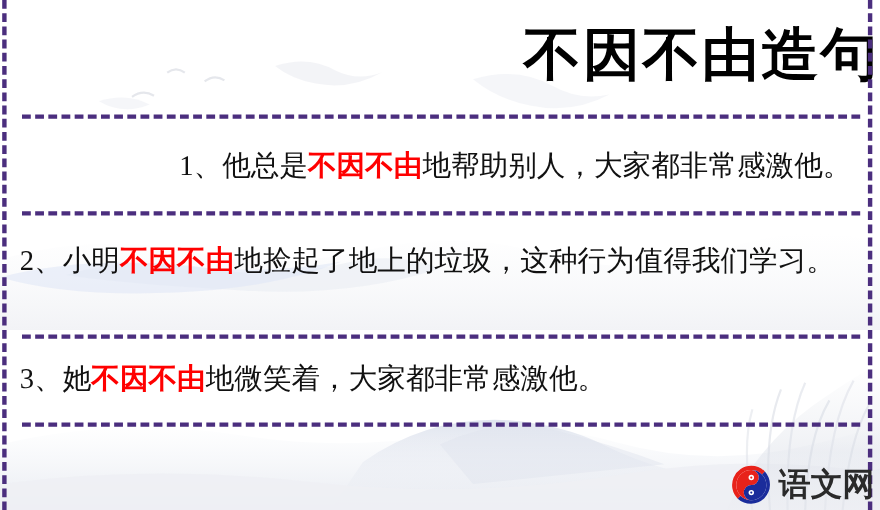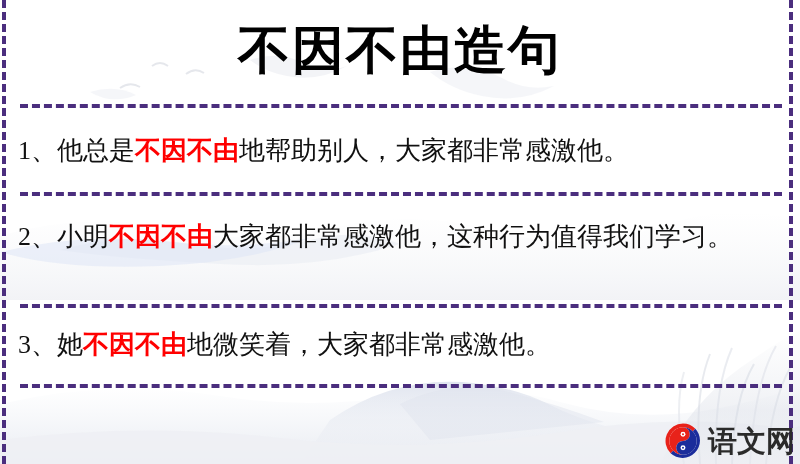--- a/index.html
+++ b/index.html
@@ -53,21 +53,21 @@
     width: 800px;
     height: 464px;
     z-index: 2;
   }
 
   .title {
     position: absolute;
     left: 0;
     top: 18px;
     width: 800px;
-    text-align: center;
+    text-align: right;
     font-size: 52px;
     line-height: 66px;
     font-weight: bold;
     color: #000000;
     letter-spacing: 2px;
     font-family: "Liberation Serif", "DejaVu Serif", serif;
   }
 
   .hr-dash {
     position: absolute;
@@ -84,21 +84,21 @@
   .sentence {
     position: absolute;
     left: 18px;
     width: 756px;
     font-size: 26px;
     line-height: 46px;
     color: #111111;
     letter-spacing: 0px;
     font-family: "Liberation Serif", "DejaVu Serif", serif;
   }
-  .s1 { top: 128px; }
+  .s1 { top: 128px; text-align: right; }
   .s2 { top: 214px; }
   .s3 { top: 322px; }
 
   .kw {
     color: #ff0000;
     font-weight: bold;
   }
 
   
   .logo {
@@ -198,21 +198,21 @@
     <div class="hr-dash hr-1"></div>
     <div class="hr-dash hr-2"></div>
     <div class="hr-dash hr-3"></div>
     <div class="hr-dash hr-4"></div>
 
     <div class="sentence s1">
       <span>1、</span><span>他总是</span><span class="kw">不因不由</span><span>地帮助别人，大家都非常感激他。</span>
     </div>
 
     <div class="sentence s2">
-      <span>2、</span><span>小明</span><span class="kw">不因不由</span><span>大家都非常感激他，这种行为值得我们学习。</span>
+      <span>2、</span><span>小明</span><span class="kw">不因不由</span><span>地捡起了地上的垃圾，这种行为值得我们学习。</span>
     </div>
 
     <div class="sentence s3">
       <span>3、</span><span>她</span><span class="kw">不因不由</span><span>地微笑着，大家都非常感激他。</span>
     </div>
 
   </div>
 
   <div class="logo">
     <svg class="logo-mark" viewBox="0 0 100 100">

